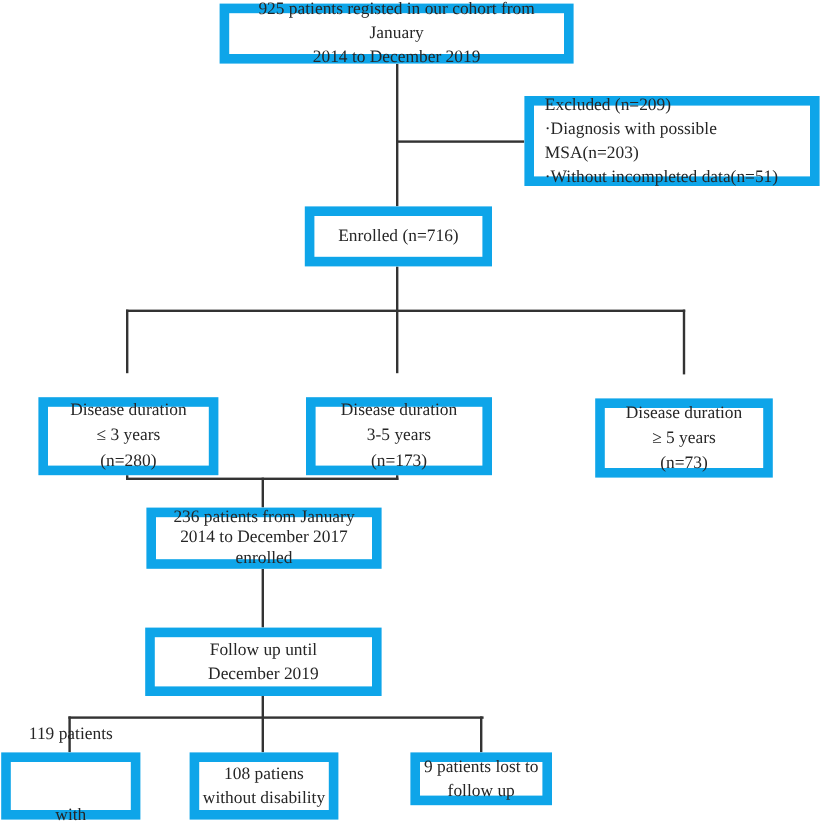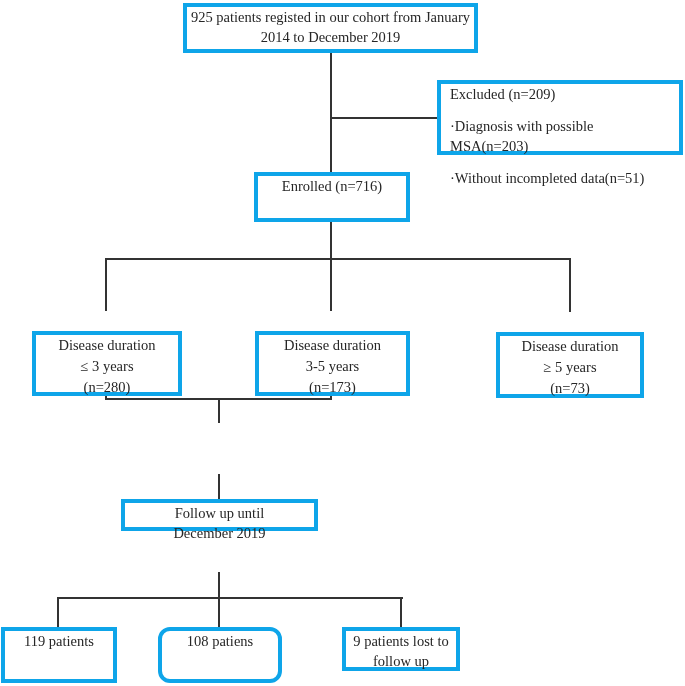--- a/index.html
+++ b/index.html
@@ -7,24 +7,25 @@
     position:relative;
     width:685px;height:686px;
     background:#ffffff;
     font-family:"Liberation Serif","DejaVu Serif",serif;
     color:#262626;
     overflow:hidden;
   }
   .box{
     position:absolute;
     box-sizing:border-box;
-    border:4px solid #0ea5e9;
+    border:8px solid #0ea5e9;
     background:#ffffff;
     display:flex;
     flex-direction:column;
+    justify-content:center;
     align-items:center;
     text-align:center;
     font-size:14.5px;
     line-height:20px;
   }
   .box .ln{display:block;}
   .box.left-align{
     align-items:flex-start;
     text-align:left;
     padding-left:9px;
@@ -55,21 +56,21 @@
   <div class="line v" style="left:218px;top:572px;height:55px;"></div>
   <div class="line h" style="left:57px;top:597px;width:346px;"></div>
   <div class="line v" style="left:57px;top:597px;height:30px;"></div>
   <div class="line v" style="left:400px;top:597px;height:30px;"></div>
 
   <div class="box" style="left:183px;top:3px;width:295px;height:50px;">
     <span class="ln">925 patients registed in our cohort  from January</span>
     <span class="ln">2014 to  December 2019</span>
   </div>
 
-  <div class="box left-align" style="left:437px;top:80px;width:246px;height:75px;gap:12px;">
+  <div class="box left-align" style="left:437px;top:80px;width:246px;height:75px;">
     <span class="ln">Excluded (n=209)</span>
     <span class="ln">·Diagnosis with possible MSA(n=203)</span>
     <span class="ln">·Without incompleted data(n=51)</span>
   </div>
 
   <div class="box" style="left:254px;top:172px;width:156px;height:50px;">
     <span class="ln">Enrolled (n=716)</span>
   </div>
 
   <div class="box roomy" style="left:32px;top:311px;width:150px;height:65px;">
@@ -83,33 +84,39 @@
     <span class="ln">3-5 years</span>
     <span class="ln">(n=173)</span>
   </div>
 
   <div class="box roomy" style="left:496px;top:312px;width:148px;height:66px;">
     <span class="ln">Disease duration</span>
     <span class="ln">≥ 5 years</span>
     <span class="ln">(n=73)</span>
   </div>
 
+  <div class="box tight" style="left:122px;top:423px;width:196px;height:51px;">
+    <span class="ln">236 patients from January</span>
+    <span class="ln">2014 to December 2017</span>
+    <span class="ln">enrolled</span>
+  </div>
 
-  <div class="box" style="left:121px;top:499px;width:197px;height:32px;">
+  <div class="box" style="left:121px;top:523px;width:197px;height:57px;">
     <span class="ln">Follow up until</span>
     <span class="ln">December 2019</span>
   </div>
 
   <div class="box" style="left:1px;top:627px;width:116px;height:56px;gap:47px;">
     <span class="ln">119 patients</span>
     <span class="ln">with incompleted</span>
   </div>
 
-  <div class="box" style="left:158px;top:627px;width:124px;height:56px;border-radius:12px;">
+  <div class="box" style="left:158px;top:627px;width:124px;height:56px;">
     <span class="ln">108 patiens</span>
+    <span class="ln">without disability</span>
   </div>
 
   <div class="box" style="left:342px;top:627px;width:118px;height:44px;">
     <span class="ln">9 patients lost to</span>
     <span class="ln">follow up</span>
   </div>
 
 </div>
 
 </body></html>

